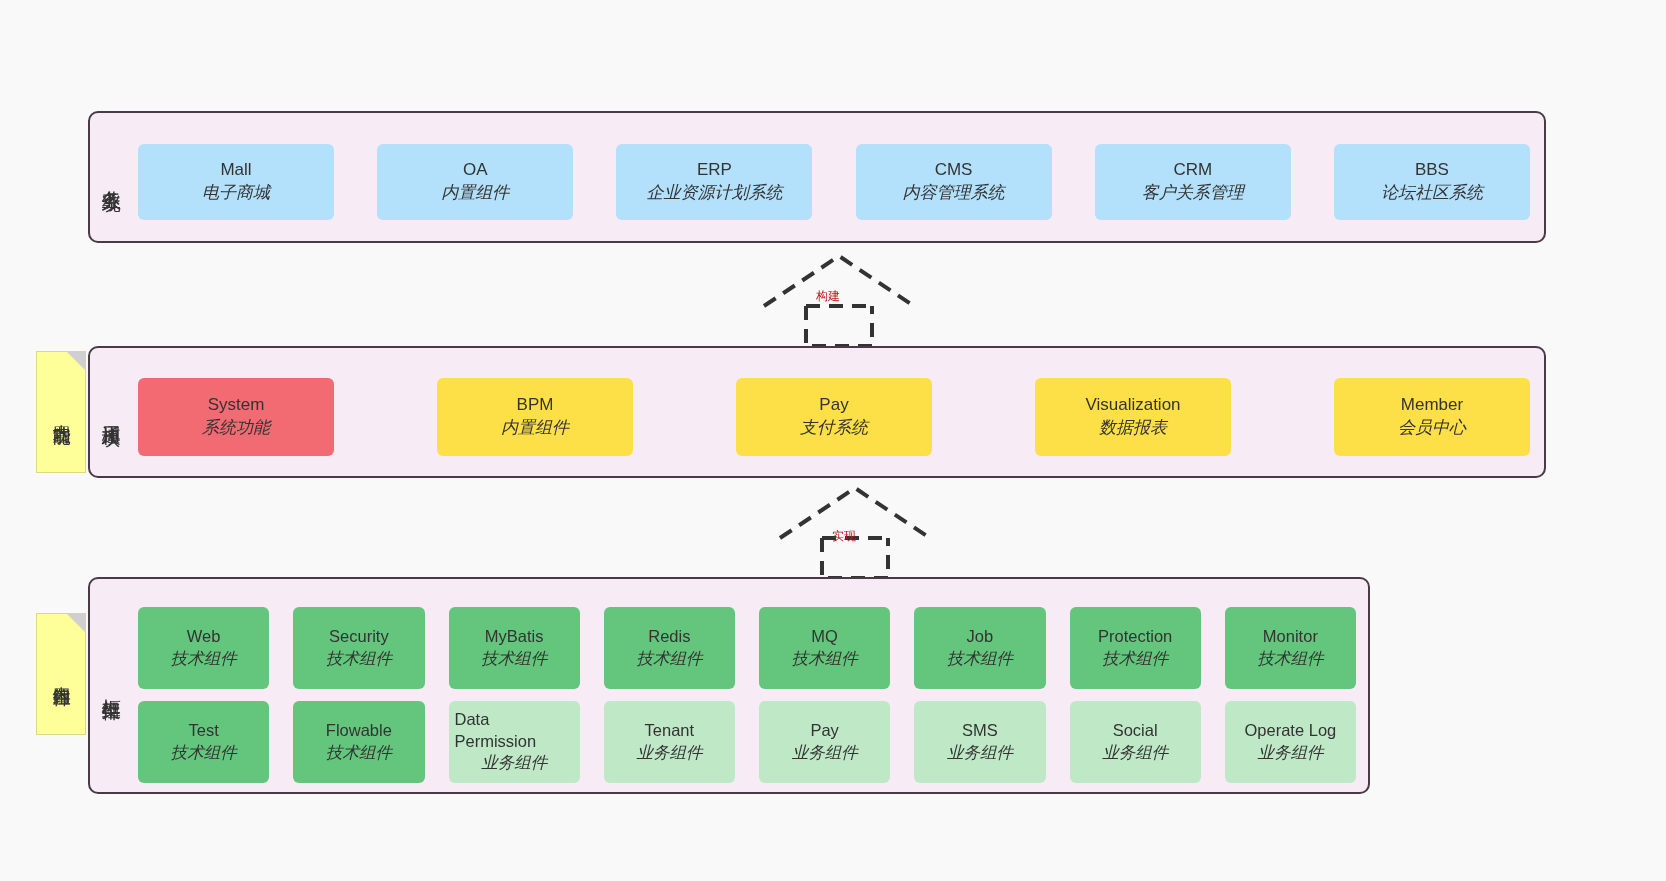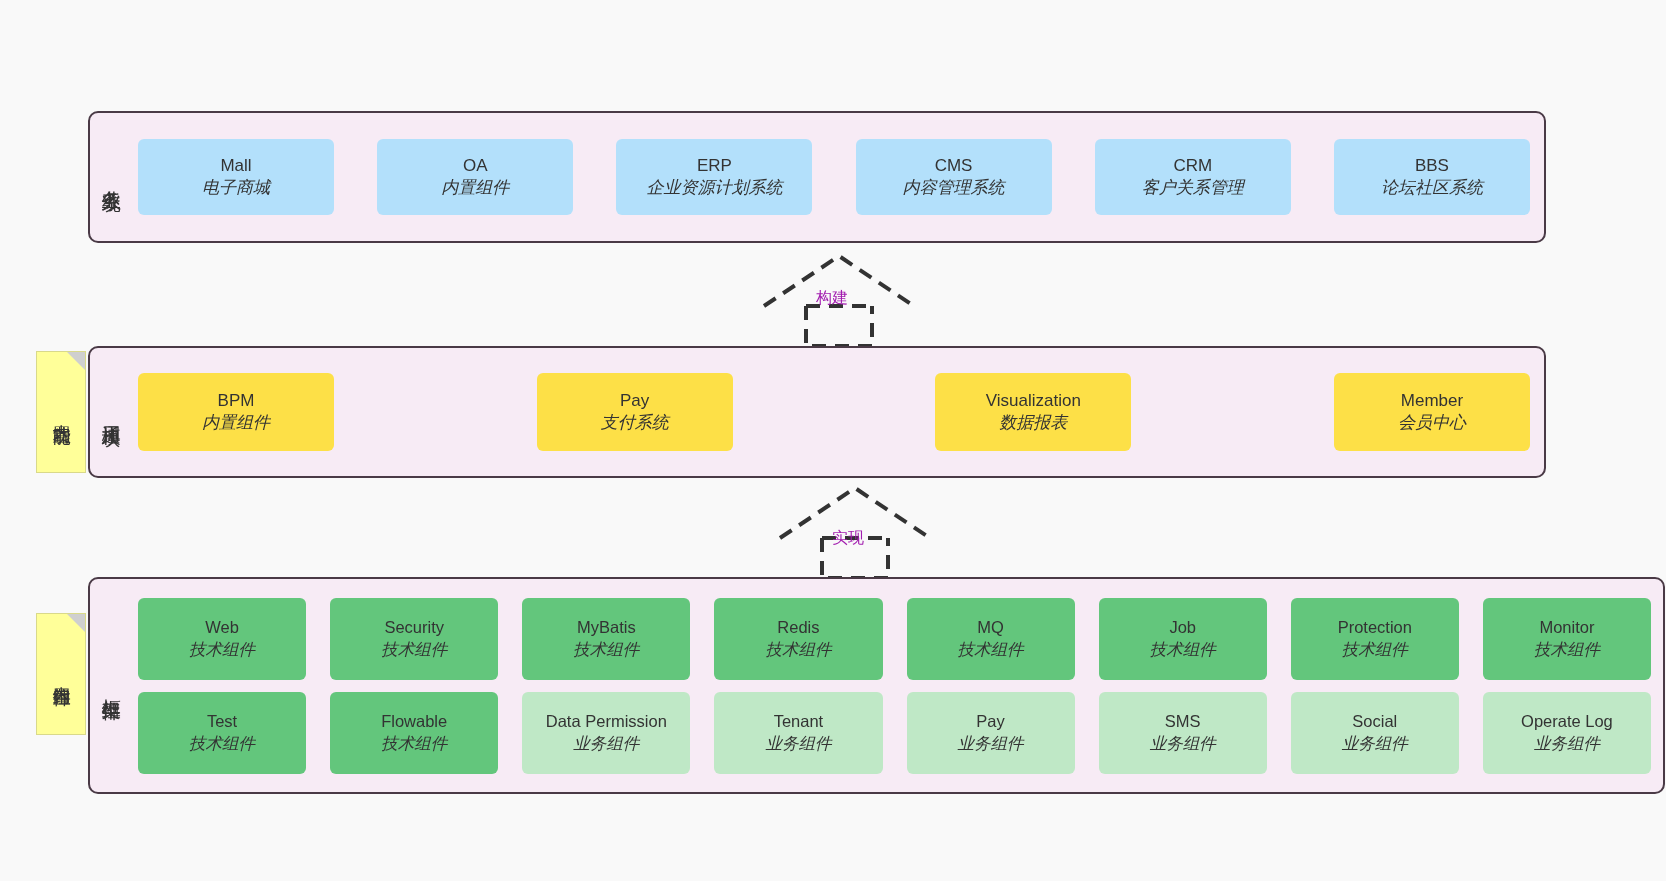--- a/index.html
+++ b/index.html
@@ -61,20 +61,21 @@
     border-radius: 6px;
     display: flex;
     flex-direction: column;
     align-items: center;
     justify-content: center;
     text-align: left;
     font-size: 17px;
     line-height: 1.32;
     color: #333333;
     padding: 20px 6px;
+    margin-top: 9px;
   }
   .card .l1 { white-space: nowrap; }
   .card .l2 { white-space: nowrap; font-style: italic; }
   .card.wrap .l1 { white-space: normal; }
 
   
   #layer-business {
     left: 88px;
     top: 111px;
     width: 1458px;
@@ -105,21 +106,21 @@
     width: 196px;
     height: 78px;
   }
   .c-red   { background: #f26b72; }
   .c-pink  { background: #fde047; }
 
   
   #layer-framework {
     left: 88px;
     top: 577px;
-    width: 1577px;
+    width: 1282px;
     height: 217px;
   }
   #layer-framework .layer-body {
     padding: 0 12px 0 6px;
     align-items: center;
   }
   .grid {
     flex: 1 1 auto;
     display: grid;
     grid-template-columns: repeat(8, 1fr);
@@ -165,22 +166,22 @@
   #note-builtin-func { left: 36px; top: 351px; height: 122px; }
   #note-builtin-comp { left: 36px; top: 613px; height: 122px; }
 
   
   .connector {
     position: absolute;
     pointer-events: none;
   }
   .connector .conn-label {
     position: absolute;
-    font-size: 16px;
-    color: #a21caf;
+    font-size: 12px;
+    color: #b91c1c;
     background: transparent;
     white-space: nowrap;
   }
   #connector-build  { left: 744px; top: 248px;  width: 190px; height: 100px; }
   #connector-build  .conn-label { left: 72px; top: 40px; }
   #connector-impl   { left: 760px; top: 480px;  width: 190px; height: 100px; }
   #connector-impl   .conn-label { left: 72px; top: 48px; }
 </style>
 </head>
 <body>
@@ -225,20 +226,24 @@
       <path d="M 62 58 L 62 98 L 128 98 L 128 58" fill="none" stroke="#333333" stroke-width="4" stroke-dasharray="14,9" stroke-linecap="butt"></path>
       <path d="M 62 58 L 128 58" fill="none" stroke="#333333" stroke-width="4" stroke-dasharray="14,9" stroke-linecap="butt"></path>
     </svg>
     <span class="conn-label">构建</span>
   </div>
 
   <div class="layer" id="layer-common">
     <div class="layer-title">通用模块</div>
     <div class="layer-body">
 
+      <div class="card c-red">
+        <span class="l1">System</span>
+        <span class="l2">系统功能</span>
+      </div>
       <div class="card c-pink">
         <span class="l1">BPM</span>
         <span class="l2">内置组件</span>
       </div>
       <div class="card c-pink">
         <span class="l1">Pay</span>
         <span class="l2">支付系统</span>
       </div>
       <div class="card c-pink">
         <span class="l1">Visualization</span>

